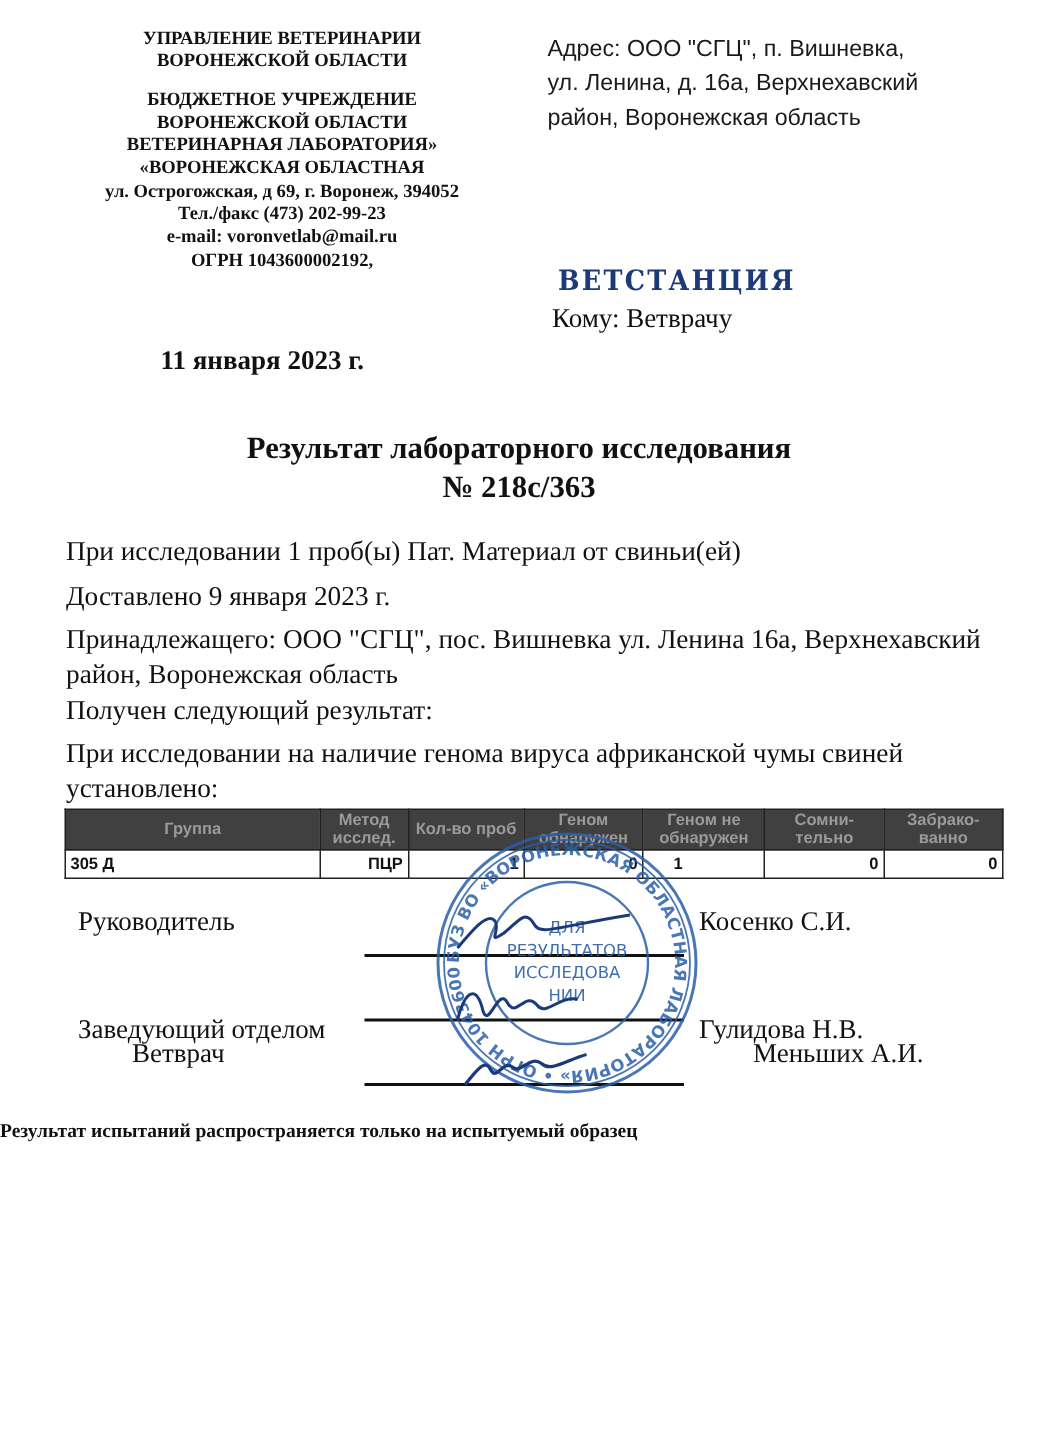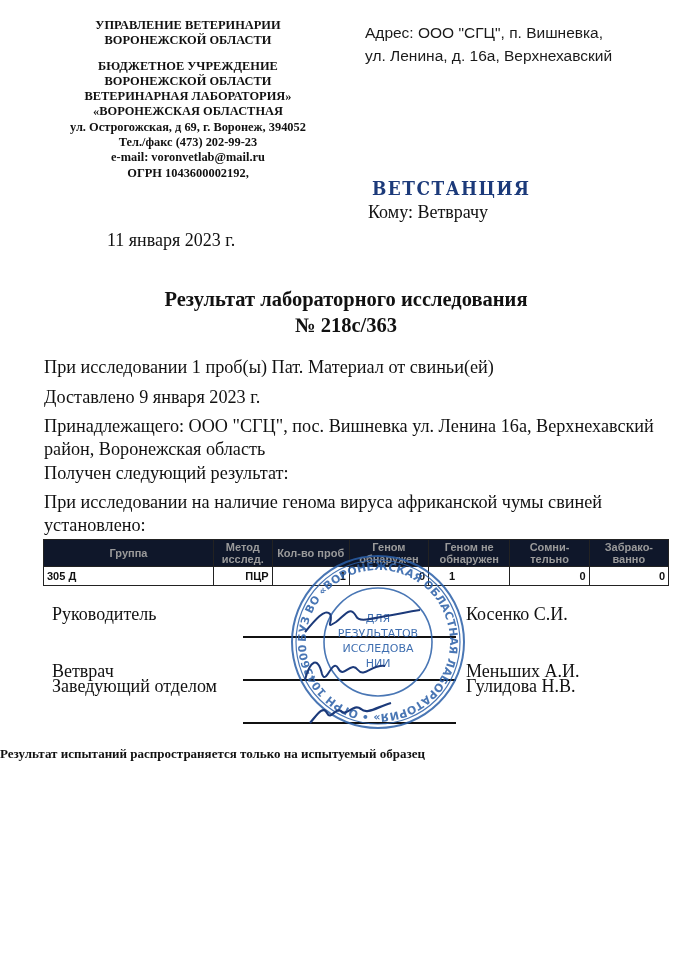--- a/index.html
+++ b/index.html
@@ -16,53 +16,53 @@
     .addr {
       left: 365px; top: 21px; width: 320px;
       font-family: "Liberation Sans", "DejaVu Sans", sans-serif;
       font-size: 15.5px; line-height: 23px; color: #1a1a1a;
     }
     .vet-stamp {
       left: 372px; top: 178px; font-family: "DejaVu Serif", serif; font-weight: bold;
       font-size: 17px; letter-spacing: 1.5px; color: #1c3a7a; transform: scaleY(1.1);
     }
     .kому { left: 368px; top: 202px; font-size: 18px; }
-    .date { left: 107px; top: 230px; font-size: 18px; font-weight: normal; }
+    .date { left: 107px; top: 230px; font-size: 18px; font-weight: bold; }
     .title {
       left: 0; top: 286px; width: 692px; text-align: center;
       font-size: 20.5px; line-height: 26px; font-weight: bold;
     }
     .body-text { left: 44px; font-size: 18.2px; line-height: 23px; width: 620px; }
     .t1 { top: 356px; }
     .t2 { top: 386px; }
     .t3 { top: 415px; }
     .t4 { top: 462px; }
     .t5 { top: 491px; }
 
     table.res {
       position: absolute; left: 43px; top: 539px; width: 626px;
       border-collapse: collapse; font-family: "Liberation Sans", "DejaVu Sans", sans-serif;
       font-size: 11px; font-weight: bold;
     }
     table.res th {
-      background: #0f172a; color: #9a9a9a; font-weight: bold; font-size: 11px;
+      background: #404040; color: #9a9a9a; font-weight: bold; font-size: 11px;
       line-height: 12px; padding: 1px 2px; border: 1px solid #222; text-align: center;
       height: 24px;
       margin-top: 12px;
     }
     table.res td {
       border: 1px solid #222; padding: 1px 3px; height: 16px; text-align: right; color: #111;
     }
     table.res td.left { text-align: left; }
 
     .sig-label { left: 52px; font-size: 18px; }
     .sig-name { left: 466px; font-size: 18px; }
     .r1 { top: 604px; }
     .r2 { top: 676px; }
-    .r3 { top: 661px; }
+    .r3 { top: 692px; margin-left: 36px; }
     .sig-line { position: absolute; left: 243px; width: 213px; height: 0; border-top: 2px solid #111; }
     .l1 { top: 636px; }
     .l2 { top: 679px; }
     .l3 { top: 722px; }
 
     .footer {
       left: 0; top: 746px; width: 692px; font-size: 13px; font-weight: bold;
     }
     .stamp-svg { position: absolute; left: 283px; top: 552px; width: 190px; height: 180px; pointer-events: none; }
     .sign-svg { position: absolute; pointer-events: none; }
@@ -80,20 +80,21 @@
   <div>«ВОРОНЕЖСКАЯ ОБЛАСТНАЯ</div>
   <div>ул. Острогожская, д 69, г. Воронеж, 394052</div>
   <div>Тел./факс  (473) 202-99-23</div>
   <div>e-mail:  voronvetlab@mail.ru</div>
   <div>ОГРН 1043600002192,</div>
 </div>
 
 <div class="abs addr">
   <div>Адрес: ООО "СГЦ", п. Вишневка,</div>
   <div>ул. Ленина, д. 16а, Верхнехавский</div>
+  <div>район, Воронежская область</div>
 </div>
 
 <div class="abs vet-stamp">ВЕТСТАНЦИЯ</div>
 <div class="abs kому">Кому: Ветврачу</div>
 <div class="abs date">11 января 2023 г.</div>
 
 <div class="abs title">
   <div>Результат лабораторного исследования</div>
   <div>№ 218с/363</div>
 </div>

